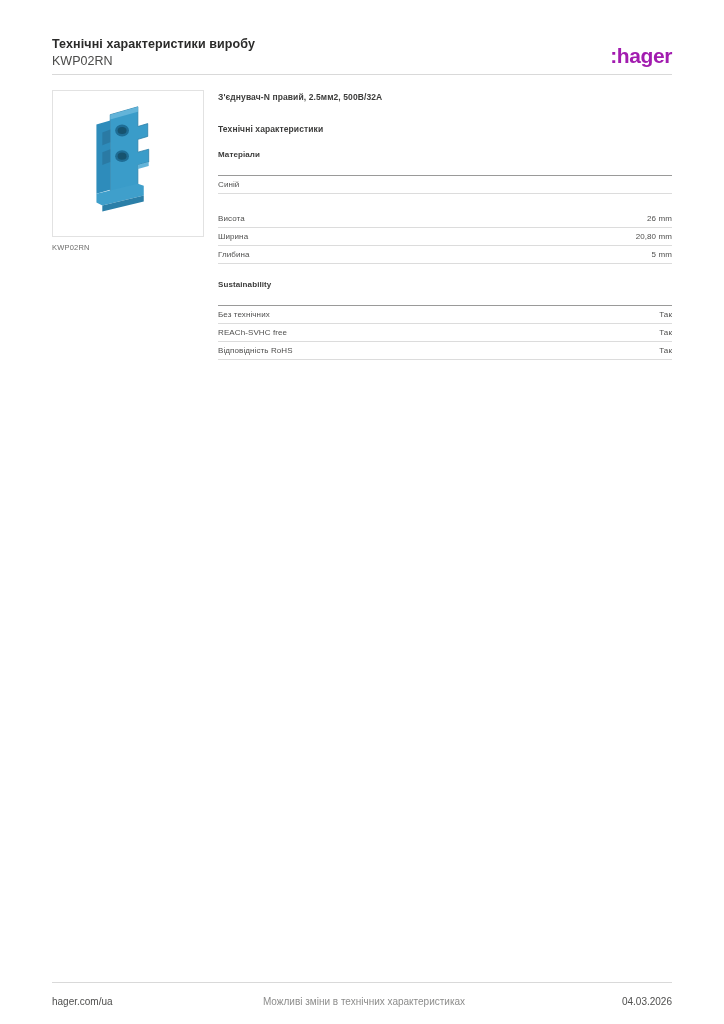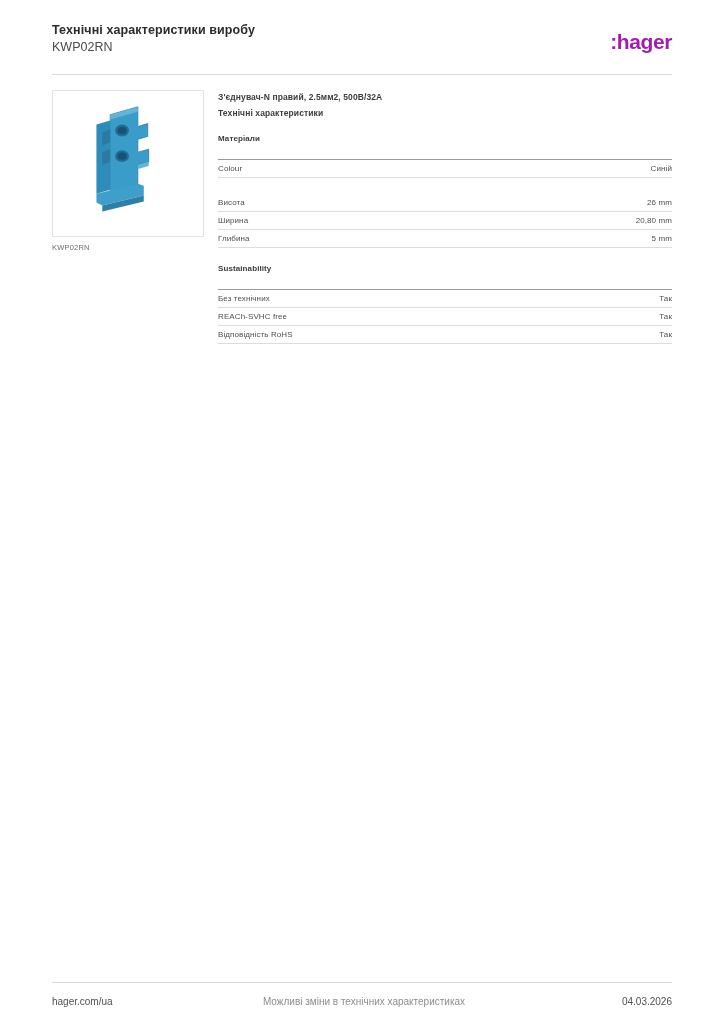--- a/index.html
+++ b/index.html
@@ -14,21 +14,21 @@
     position: relative;
     width: 724px;
     height: 1024px;
     background: #ffffff;
   }
 
   
   .header {
     position: absolute;
     left: 52px;
-    top: 22px;
+    top: 36px;
     right: 52px;
     height: 46px;
   }
   .header-title {
     font-size: 12.5px;
     font-weight: bold;
     color: #2b2b2a;
     letter-spacing: 0.1px;
     line-height: 17px;
   }
@@ -84,21 +84,21 @@
     position: absolute;
     left: 218px;
     top: 92px;
     width: 454px;
   }
   .product-desc {
     font-size: 8.5px;
     font-weight: bold;
     color: #3c3c3b;
     letter-spacing: 0.1px;
-    margin-bottom: 6px;
+    margin-bottom: 22px;
   }
   .section-main-title {
     font-size: 8.5px;
     font-weight: bold;
     color: #3c3c3b;
     letter-spacing: 0.1px;
     margin-bottom: 16px;
   }
   .group { margin-bottom: 16px; }
   .group-title {
@@ -195,21 +195,20 @@
   </div>
   <div class="image-caption">KWP02RN</div>
 
   <div class="content">
     <div class="product-desc">З'єднувач-N правий, 2.5мм2, 500В/32А</div>
     <div class="section-main-title">Технічні характеристики</div>
 
     <div class="group">
       <div class="group-title">Матеріали</div>
       <div class="row">
-        <span class="label">Colour</span>
         <span class="value">Синій</span>
       </div>
     </div>
 
     <div class="group">
       <div class="row">
         <span class="label">Висота</span>
         <span class="value">26 mm</span>
       </div>
       <div class="row">

